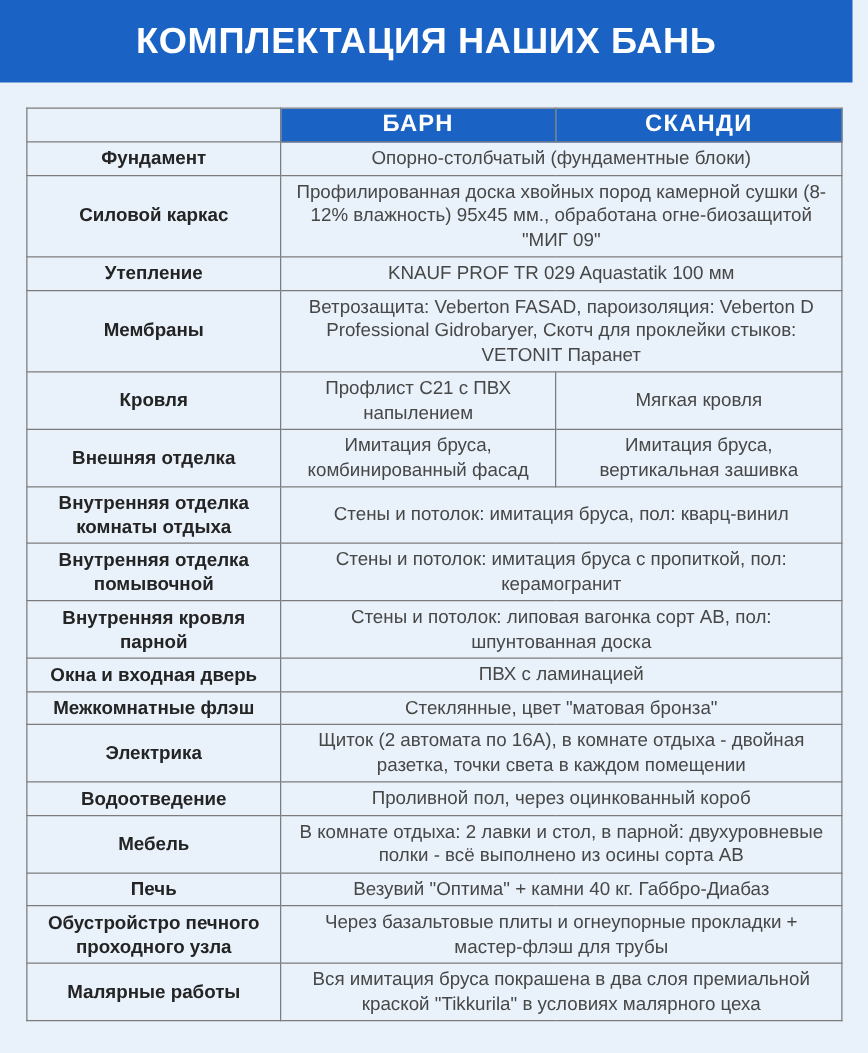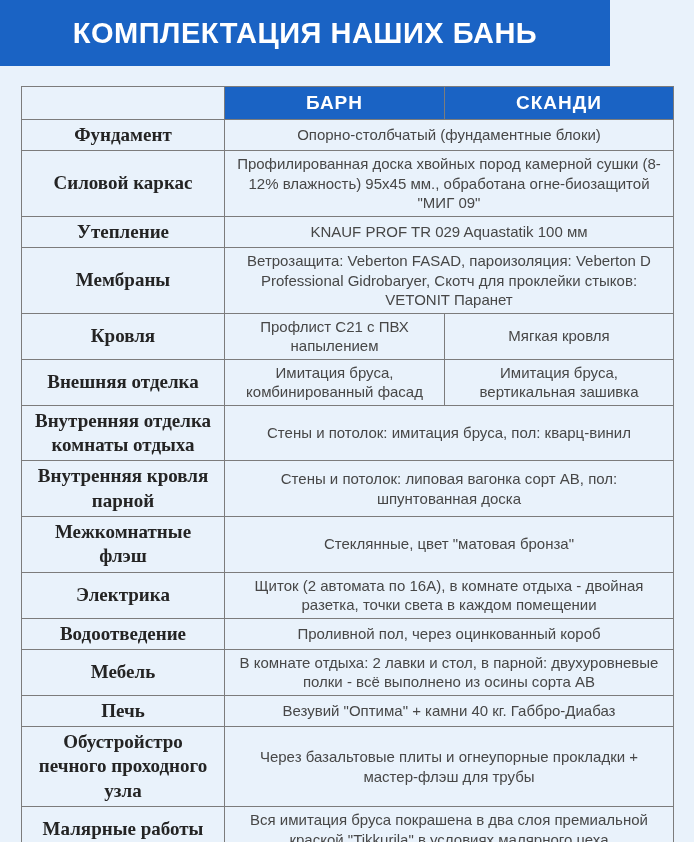--- a/index.html
+++ b/index.html
@@ -11,21 +11,21 @@
     --value-text:#474747;
   }
   *{margin:0;padding:0;box-sizing:border-box;}
   html,body{
     width:694px;height:842px;
     background:var(--page-background);
     font-family:"Liberation Sans","DejaVu Sans",sans-serif;
     overflow:hidden;
   }
   .banner{
-    width:610px;height:66px;
+    width:682px;height:66px;
     background:var(--accent-blue);
     display:flex;align-items:center;justify-content:center;
   }
   .banner h1{
     color:var(--header-text);
     font-size:29px;
     font-weight:800;
     letter-spacing:0.5px;
     text-transform:uppercase;
     white-space:nowrap;
@@ -38,36 +38,35 @@
     background:var(--page-background);
   }
   table.spec col.c-label{width:203px;}
   table.spec col.c-barn{width:220px;}
   table.spec col.c-skandi{width:229px;}
   table.spec th,table.spec td{
     border:1px solid var(--border);
     text-align:center;
     vertical-align:middle;
   }
-  thead th{height:33px;}
+  thead th{height:27px;}
   th.corner-cell{background:var(--page-background);}
   th.col-header{
     background:var(--accent-blue);
     color:var(--header-text);
     font-size:19px;
     font-weight:700;
     letter-spacing:1px;
   }
   th.label-cell{
     color:var(--label-text);
-    font-size:19px;
+    font-size:15px;
     font-weight:700;
     line-height:1.28;
     padding:3px 8px;
-    font-family:Liberation Serif, serif;
   }
   td.value-cell{
     color:var(--value-text);
     font-size:15px;
     font-weight:400;
     line-height:1.3;
     padding:3px 12px;
   }
 </style>
 </head>
@@ -116,22 +115,30 @@
         <tr>
           <th class="label-cell">Внешняя отделка</th>
           <td class="value-cell">Имитация бруса, комбинированный фасад</td>
           <td class="value-cell">Имитация бруса, вертикальная зашивка</td>
         </tr>
         <tr>
           <th class="label-cell">Внутренняя отделка комнаты отдыха</th>
           <td colspan="2" class="value-cell">Стены и потолок: имитация бруса, пол: кварц-винил</td>
         </tr>
         <tr>
+          <th class="label-cell">Внутренняя отделка помывочной</th>
+          <td colspan="2" class="value-cell">Стены и потолок: имитация бруса с пропиткой, пол: керамогранит</td>
+        </tr>
+        <tr>
           <th class="label-cell">Внутренняя кровля парной</th>
           <td colspan="2" class="value-cell">Стены и потолок: липовая вагонка сорт АВ, пол: шпунтованная доска</td>
+        </tr>
+        <tr>
+          <th class="label-cell">Окна и входная дверь</th>
+          <td colspan="2" class="value-cell">ПВХ с ламинацией</td>
         </tr>
         <tr>
           <th class="label-cell">Межкомнатные флэш</th>
           <td colspan="2" class="value-cell">Стеклянные, цвет "матовая бронза"</td>
         </tr>
         <tr>
           <th class="label-cell">Электрика</th>
           <td colspan="2" class="value-cell">Щиток (2 автомата по 16А), в комнате отдыха - двойная разетка, точки света в каждом помещении</td>
         </tr>
         <tr>

